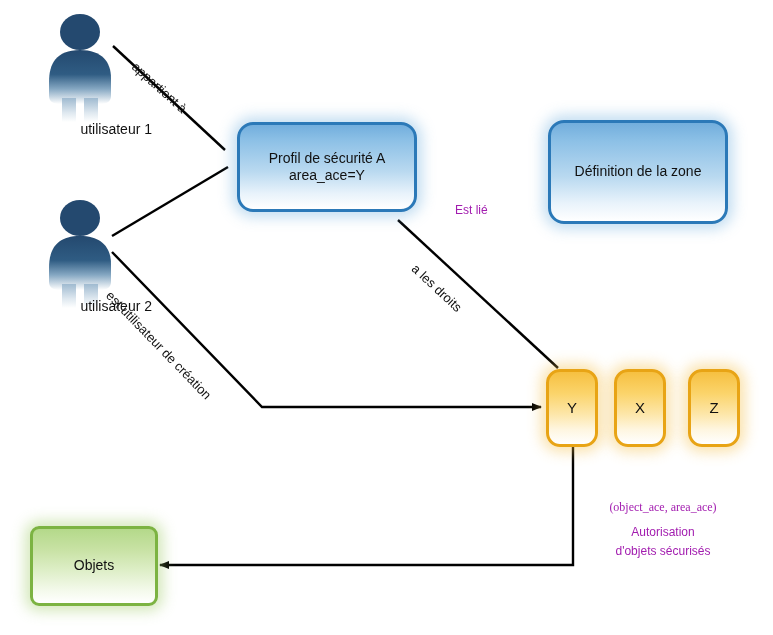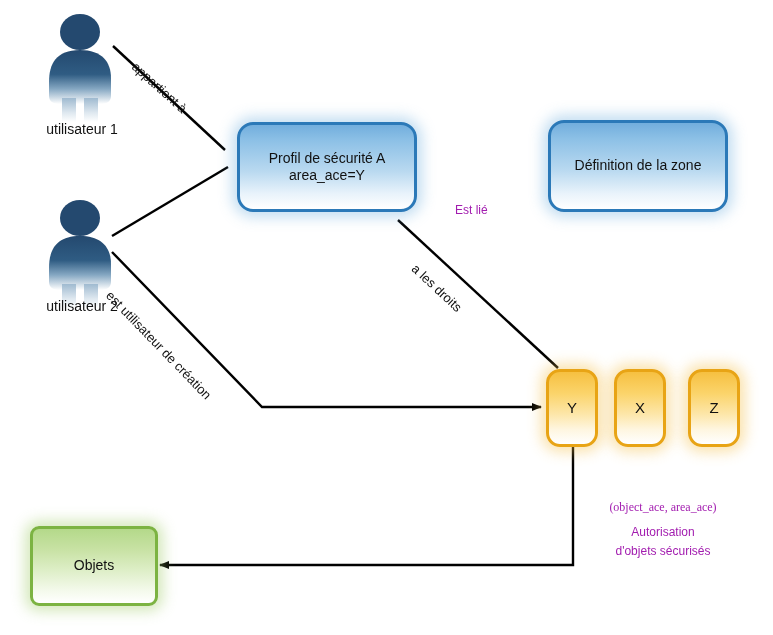--- a/index.html
+++ b/index.html
@@ -11,21 +11,21 @@
     position:relative;
   }
   #stage{position:relative;width:773px;height:635px;}
 
   svg.edges{position:absolute;left:0;top:0;width:773px;height:635px;}
 
   
   .person{position:absolute;width:92px;height:110px;}
   .person svg{display:block;width:92px;height:110px;}
   .person-label{
-    position:absolute;left:0;width:140px;text-align:center;
+    position:absolute;left:0;width:140px;text-align:right;
     font-size:14px;color:#111;white-space:nowrap;
   }
 
   
   .node{
     position:absolute;
     box-sizing:border-box;
     display:flex;align-items:center;justify-content:center;
     text-align:center;
     font-size:14px;color:#111;line-height:1.25;
@@ -126,21 +126,21 @@
   </div>
   <div class="person-label" style="left:12px;top:298px;">utilisateur 2</div>
 
   <div class="node blue" style="left:237px;top:122px;width:180px;height:90px;">
     <div class="node-label">
       <div>Profil de sécurité A</div>
       <div>area_ace=Y</div>
     </div>
   </div>
 
-  <div class="node blue" style="left:548px;top:120px;width:180px;height:92px;">
+  <div class="node blue" style="left:548px;top:120px;width:180px;height:104px;">
     <div class="node-label">Définition de la zone</div>
   </div>
 
   <div class="node orange" style="left:546px;top:369px;width:52px;height:78px;">
     <div class="node-label">Y</div>
   </div>
   <div class="node orange" style="left:614px;top:369px;width:52px;height:78px;">
     <div class="node-label">X</div>
   </div>
   <div class="node orange" style="left:688px;top:369px;width:52px;height:78px;">

